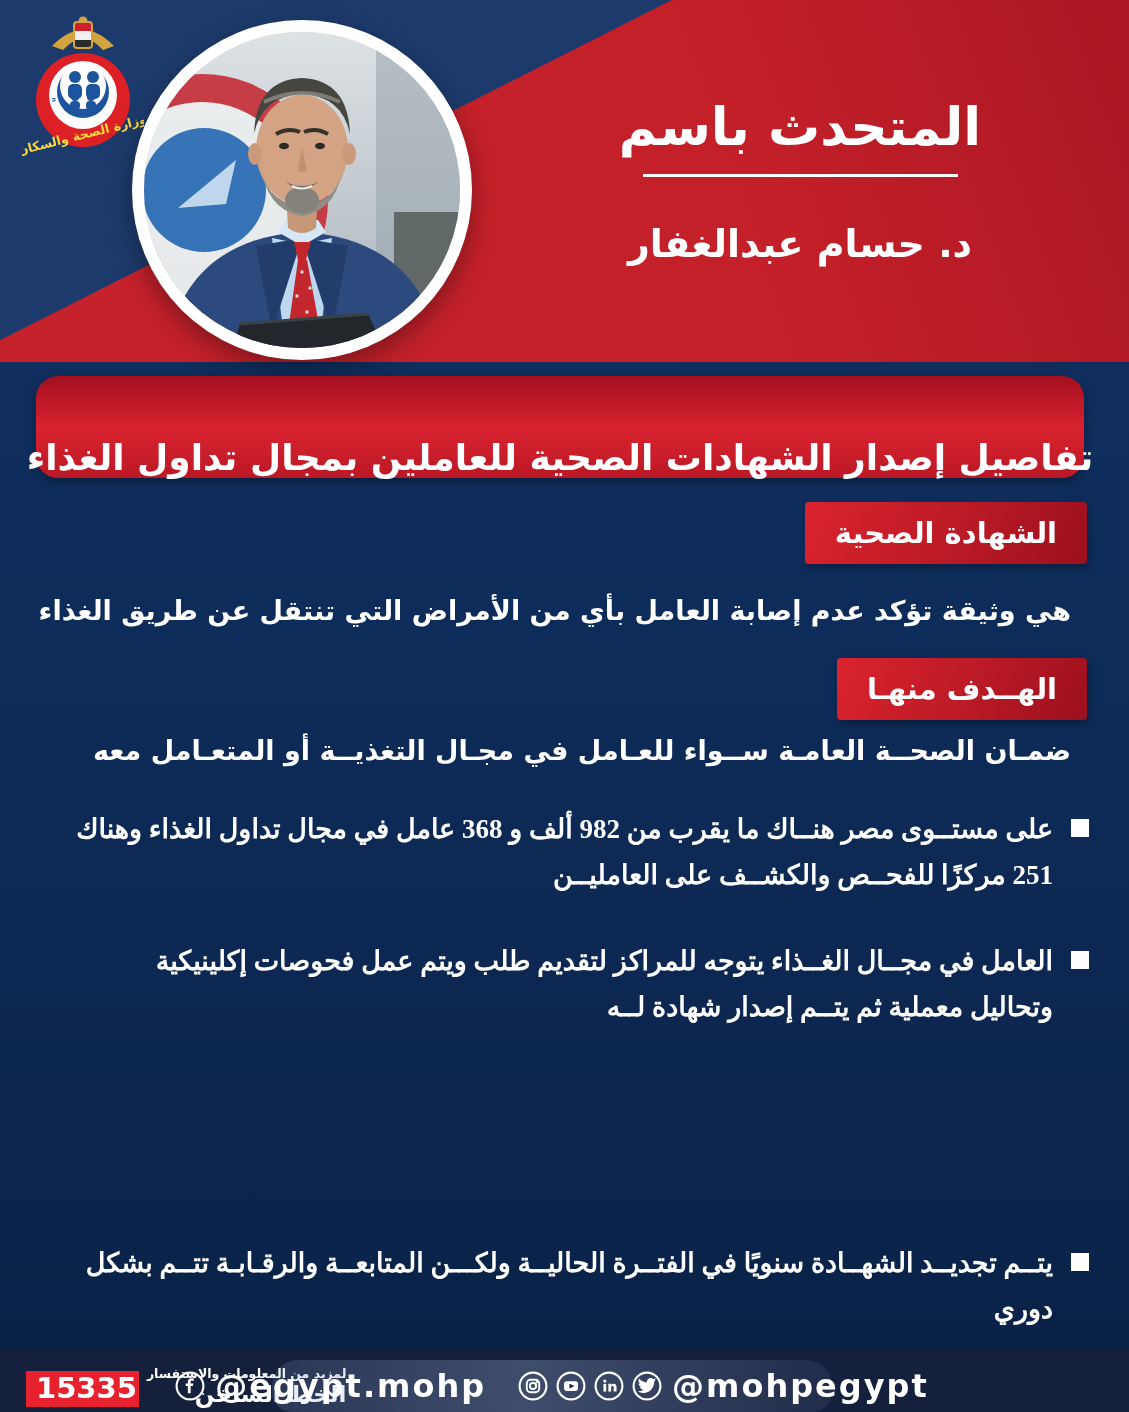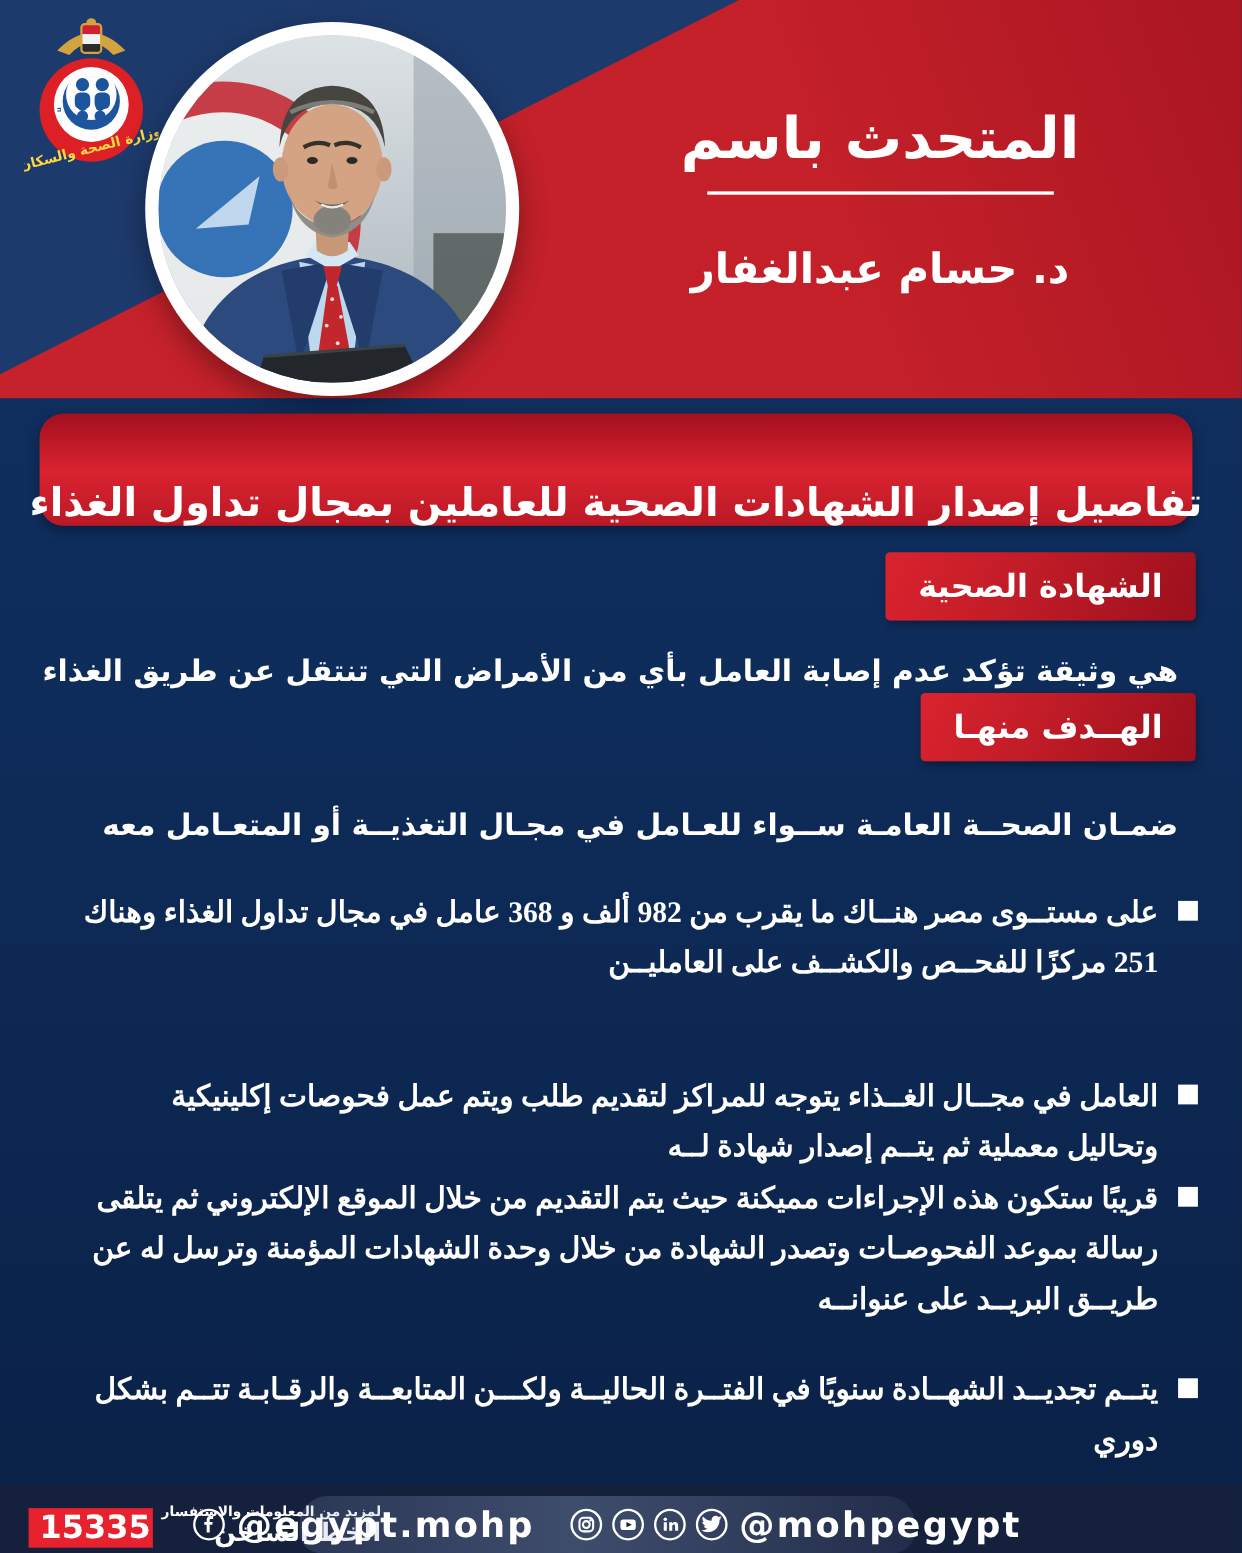--- a/index.html
+++ b/index.html
@@ -54,42 +54,42 @@
   }
   
   .badge{
     position:absolute; right:42px; width:max-content;
     padding:12px 30px; border-radius:4px;
     background:linear-gradient(115deg,#da232e 0%, #c01c27 45%, #9c101d 100%);
     box-shadow:2px 4px 8px rgba(0,0,0,.3);
     color:#fff; font-size:29px; font-weight:bold; line-height:38px;
   }
   .badge-1{ top:502px; }
-  .badge-2{ top:630px;text-align:center; }
+  .badge-2{ top:658px;text-align:center; }
   
   .para{
     position:absolute; right:58px; left:50px;
     color:#fff; font-size:27px; font-weight:bold; line-height:46px;
     text-align:right; white-space:nowrap;
   }
   .para-1{ top:588px; }
   .para-2{ top:728px; }
   
   .bullet{
     position:absolute; right:40px; left:70px;
     display:flex; gap:18px; align-items:flex-start;
     color:#fff; font-size:27px; font-weight:bold; line-height:46px;
     text-align:right;
     font-family:Liberation Serif, serif;
   }
   .bullet .sq{
     flex:0 0 18px; width:18px; height:18px; margin-top:13px; background:#fff;
   }
   .bullet-1{ top:806px; }
-  .bullet-2{ top:938px;margin-top:35px; }
+  .bullet-2{ top:938px; }
   .bullet-3{ top:1066px; }
   .bullet-4{ top:1240px; }
   
   .footer{
     position:absolute; bottom:0; left:0; width:1129px; height:62px;
     background:#15203c; direction:ltr;
   }
   .hotline{
     position:absolute; left:26px; bottom:5px;
     display:flex; align-items:flex-end; gap:8px; direction:ltr;
@@ -241,24 +241,20 @@
   <div class="para para-2">ضمـان الصحــة العامـة ســواء للعـامل في مجـال التغذيــة أو المتعـامل معه</div>
 
   <div class="bullet bullet-1">
     <span class="sq"></span>
     <span>على مستــوى مصر هنــاك ما يقرب من 982 ألف و 368 عامل في مجال تداول الغذاء وهناك 251 مركزًا للفحــص والكشــف على العامليــن</span>
   </div>
   <div class="bullet bullet-2">
     <span class="sq"></span>
     <span>العامل في مجــال الغــذاء يتوجه للمراكز لتقديم طلب ويتم عمل فحوصات إكلينيكية وتحاليل معملية ثم يتــم إصدار شهادة لــه</span>
   </div>
-  <div class="bullet bullet-3">
-    <span class="sq"></span>
-    <span>قريبًا ستكون هذه الإجراءات مميكنة حيث يتم التقديم من خلال الموقع الإلكتروني ثم يتلقى رسالة بموعد الفحوصـات وتصدر الشهادة من خلال وحدة الشهادات المؤمنة وترسل له عن طريــق البريــد على عنوانــه</span>
-  </div>
   <div class="bullet bullet-4">
     <span class="sq"></span>
     <span>يتــم تجديــد الشهــادة سنويًا في الفتــرة الحاليــة ولكـــن المتابعــة والرقـابـة تتــم بشكل دوري</span>
   </div>
 
   <div class="footer">
 
     <div class="hotline">
       <div class="hotline-num">15335</div>
       <div class="hotline-text">

